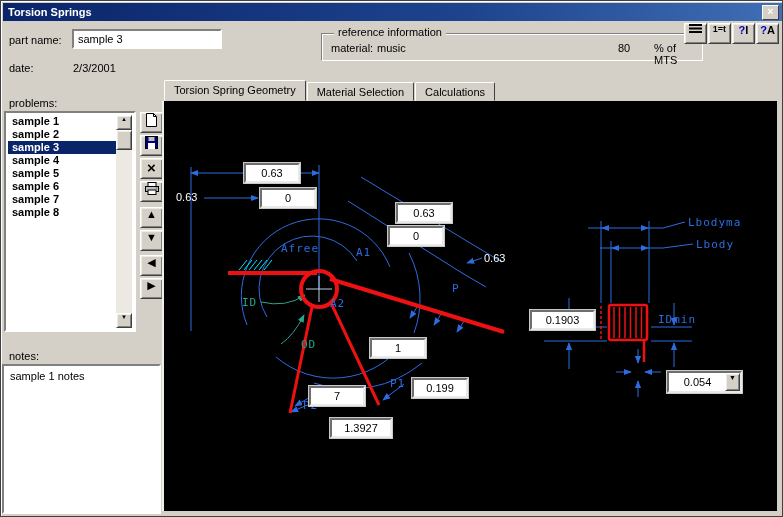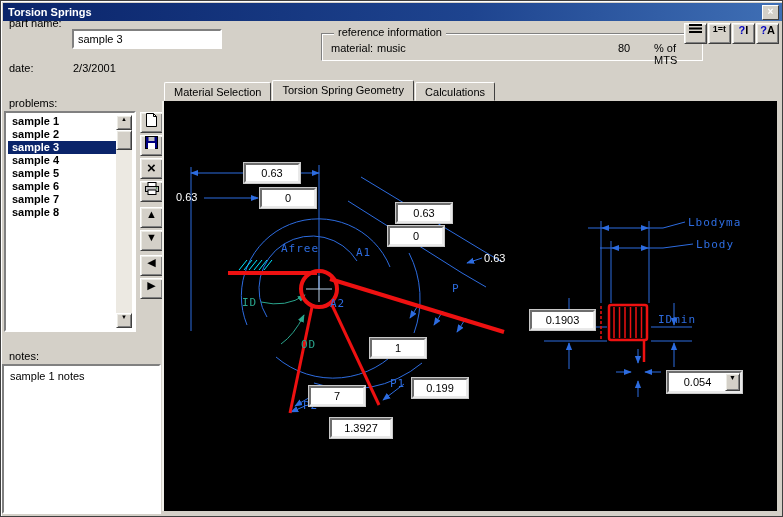--- a/index.html
+++ b/index.html
@@ -51,21 +51,21 @@
 
 <div class="win">
 
   <div class="titlebar">
     <span>Torsion Springs</span>
     <div class="close-btn">
       <span>×</span>
     </div>
   </div>
 
-  <span class="lbl" style="left:8px;top:16px;">part name:</span>
+  <span class="lbl" style="left:8px;top:33px;">part name:</span>
   <input class="txtinput sunken" style="left: 71px; top: 28px; width: 150px; height: 20px;" value="sample 3">
 
   <span class="lbl" style="left:8px;top:61px;">date:</span>
   <span class="lbl" style="left:72px;top:61px;">2/3/2001</span>
 
   <span class="lbl" style="left:8px;top:96px;">problems:</span>
 
   <div class="listbox sunken">
     <div class="listitems">
       <div class="li">sample 1</div>
@@ -147,22 +147,22 @@
     <span>1=t</span>
   </div>
   <div class="ttb btn3d" style="left:731px;font-size:11px;">
     <span><span style="color:#0000c0;">?</span><span>I</span></span>
   </div>
   <div class="ttb btn3d" style="left:755px;font-size:11px;">
     <span><span style="color:#0000c0;">?</span><span>A</span></span>
   </div>
 
   <div class="tabs">
+    <div class="tab active">Torsion Spring Geometry</div>
     <div class="tab">Material Selection</div>
-    <div class="tab active">Torsion Spring Geometry</div>
     <div class="tab">Calculations</div>
   </div>
 
   <div class="canvas">
 
     <svg width="613" height="410">
       <defs>
         <marker id="ab" viewBox="0 0 10 10" refX="9" refY="5" markerWidth="8" markerHeight="8" orient="auto-start-reverse">
           <path d="M0,1 L10,5 L0,9 z" fill="#2d6ce0"></path>
         </marker>

